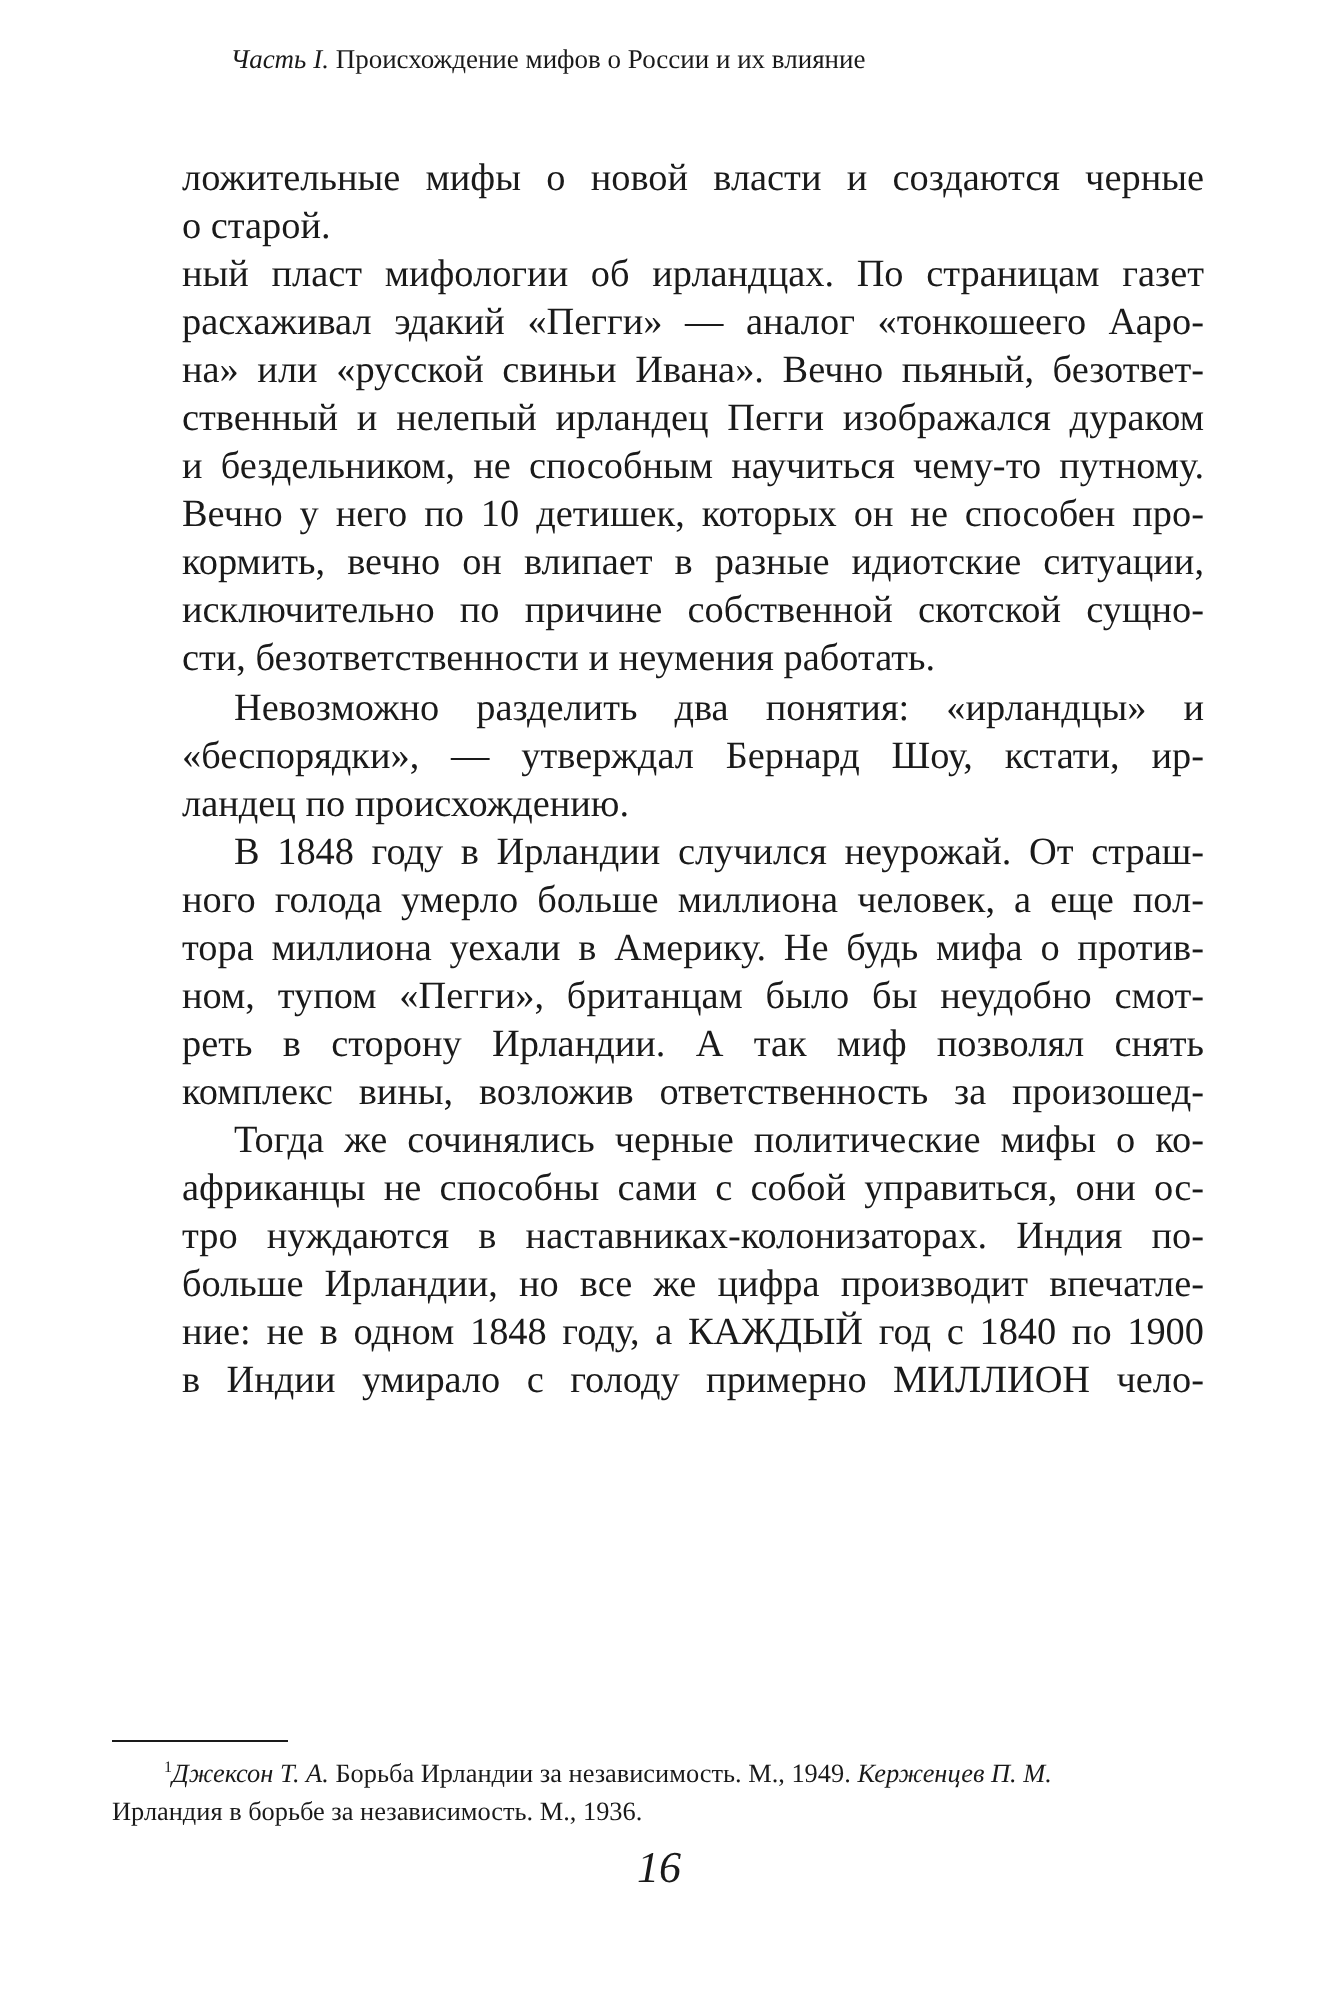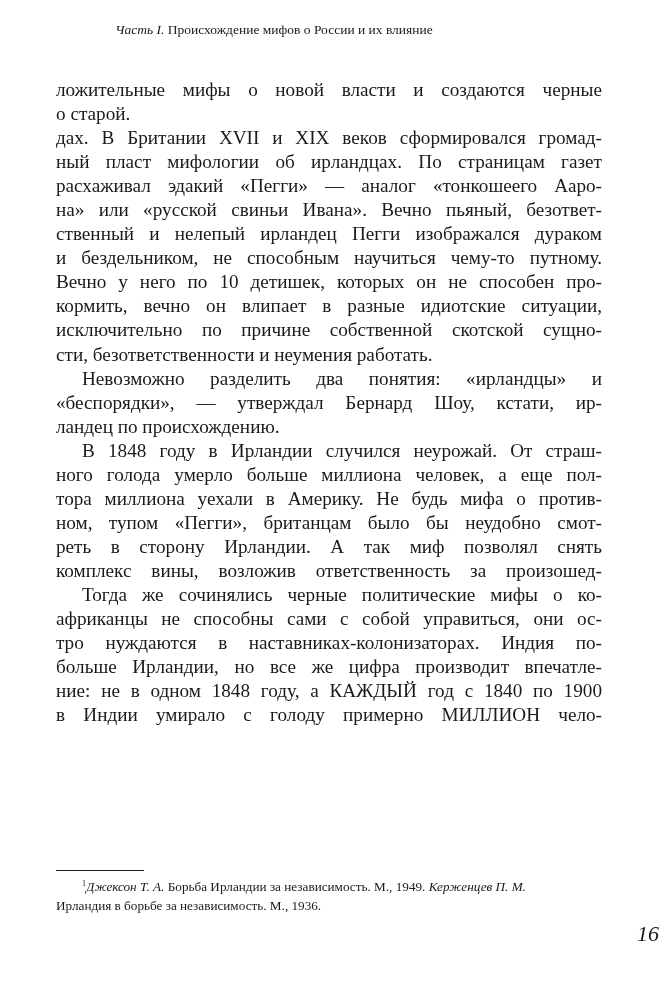--- a/index.html
+++ b/index.html
@@ -3,45 +3,44 @@
 <meta charset="utf-8">
 <style>
   html, body { margin: 0; padding: 0; background: #ffffff; }
   body { width: 659px; height: 1000px; position: relative; overflow: hidden;
          font-family: "Liberation Serif", "DejaVu Serif", serif; color: #1a1a1a; }
   .running-head { position: absolute; top: 22px; left: 0; width: 548px; text-align: center;
                   font-size: 13.5px; letter-spacing: 0; }
   .running-head .part { font-style: italic; }
   .body-text { position: absolute; top: 78px; left: 56px; width: 546px;
                font-size: 19.2px; line-height: 24.05px; }
-  .line { display: block; white-space: nowrap; text-align: justify; text-align-last: justify; height: 24.05px; }
+  .line { display: block; white-space: nowrap; text-align: justify; text-align-last: justify; height: 24.05px; margin-left: 35px; }
   .line.last { text-align-last: left; }
   .line.indent { padding-left: 26px; }
   sup { font-size: 10px; vertical-align: 6px; line-height: 0; }
   .fn-rule { position: absolute; top: 870px; left: 56px; width: 88px; height: 1px; background: #1a1a1a; }
   .footnote { position: absolute; top: 877px; left: 56px; width: 546px; font-size: 13.2px; line-height: 19px; }
   .footnote .fline { display: block; white-space: nowrap; }
   .footnote .fline.first { padding-left: 26px; }
   .footnote i { font-style: italic; }
   .footnote sup { font-size: 8px; vertical-align: 5px; }
-  .page-number { position: absolute; top: 921px; left: 0; width: 659px; text-align: right;
+  .page-number { position: absolute; top: 921px; left: 0; width: 659px; text-align: center;
                  font-size: 22px; font-style: italic; }
 </style>
 </head>
 <body>
 
 <div class="running-head">
   <span class="part">Часть I.</span>
   <span>Происхождение мифов о России и их влияние</span>
 </div>
 
 <div class="body-text" id="body-text">
     <span class="line"><span>ложительные мифы о новой власти и создаются черные</span></span>
     <span class="line last"><span>о старой.</span></span>
-    <span class="line"><span>дах. В Британии XVII и XIX веков сформировался громад-</span></span>
     <span class="line"><span>ный пласт мифологии об ирландцах. По страницам газет</span></span>
     <span class="line"><span>расхаживал эдакий «Пегги» — аналог «тонкошеего Ааро-</span></span>
     <span class="line"><span>на» или «русской свиньи Ивана». Вечно пьяный, безответ-</span></span>
     <span class="line"><span>ственный и нелепый ирландец Пегги изображался дураком</span></span>
     <span class="line"><span>и бездельником, не способным научиться чему-то путному.</span></span>
     <span class="line"><span>Вечно у него по 10 детишек, которых он не способен про-</span></span>
     <span class="line"><span>кормить, вечно он влипает в разные идиотские ситуации,</span></span>
     <span class="line"><span>исключительно по причине собственной скотской сущно-</span></span>
     <span class="line last"><span>сти, безответственности и неумения работать.</span></span>
     <span class="line indent"><span>Невозможно разделить два понятия: «ирландцы» и</span></span>

